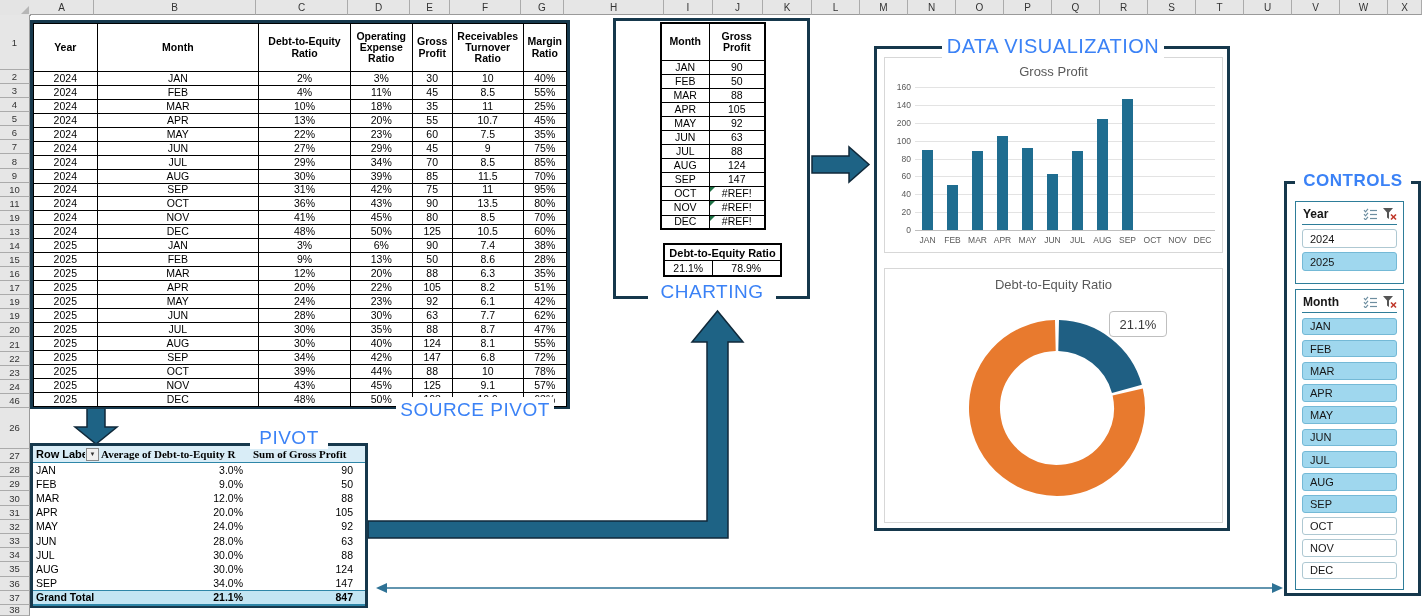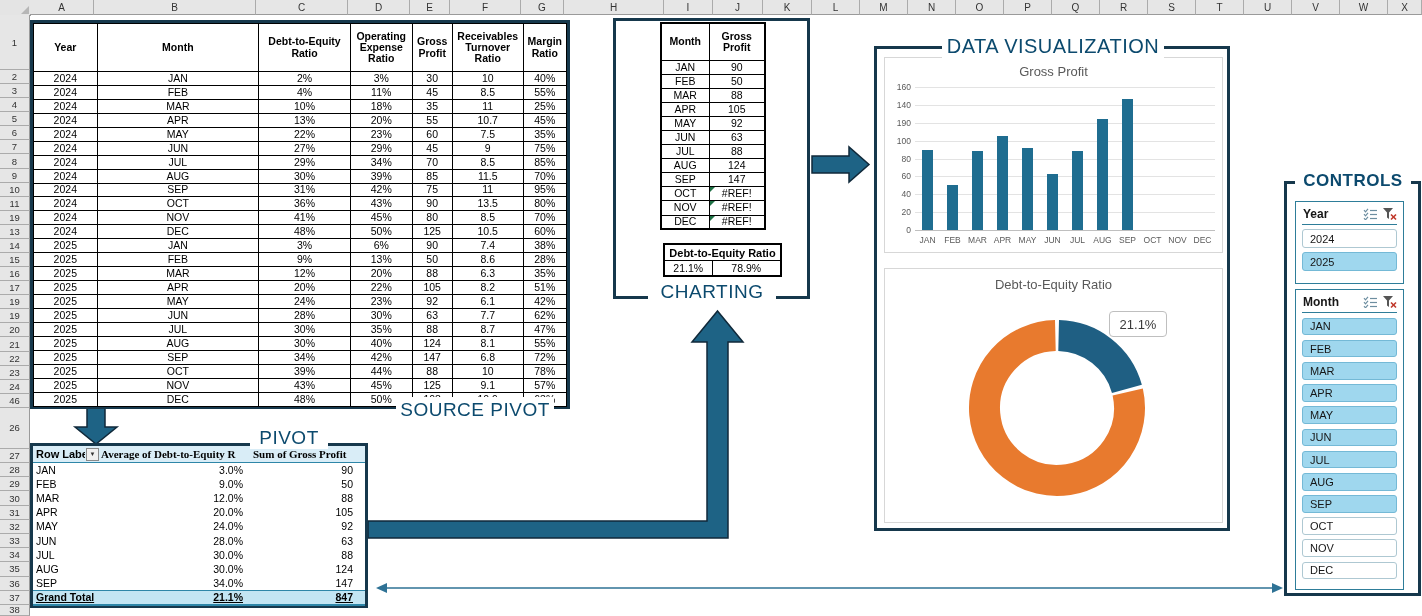--- a/index.html
+++ b/index.html
@@ -9,21 +9,21 @@
   
   #corner{left:0;top:0;width:30px;height:15px;background:#E4E4E4;border-right:1px solid #9a9a9a;border-bottom:1px solid #9a9a9a;}
   #corner:after{content:"";position:absolute;right:1px;bottom:1px;border-left:8px solid transparent;border-bottom:8px solid #B6B6B6;}
   #colHeaders{left:30px;top:0;height:15px;right:0;display:flex;}
   .colH{height:15px;background:#E6E6E6;border-right:1px solid #ABABAB;border-bottom:1px solid #9a9a9a;
         font-size:10px;color:#333;display:flex;align-items:center;justify-content:center;box-sizing:border-box;}
   #rowHeaders{left:0;top:15px;width:30px;bottom:0;}
   .rowH{width:30px;background:#E6E6E6;border-bottom:1px solid #ABABAB;border-right:1px solid #9a9a9a;
         font-size:9.5px;color:#333;display:flex;align-items:center;justify-content:center;box-sizing:border-box;}
   
-  .bigLabel{background:#fff;color:#0c4a6e;display:flex;align-items:center;justify-content:center;
+  .bigLabel{background:#fff;color:#3b82f6;display:flex;align-items:center;justify-content:center;
             font-size:19px;letter-spacing:.5px;z-index:6;white-space:nowrap;}
   
   #srcBox{left:30px;top:20px;width:540px;height:389px;border:3px solid #16384C;background:#fff;box-sizing:border-box;z-index:3;}
   #srcBox table{border-collapse:collapse;table-layout:fixed;width:534px;}
   #srcBox th,#srcBox td{border:1px solid #000;text-align:center;font-size:10.5px;padding:0;line-height:1.05;overflow:hidden;}
   #srcBox th{font-weight:bold;height:47px;}
   #srcBox tbody tr{height:13.95px;}
   #srcLabel{left:396px;top:397px;width:158px;height:25px;}
   
   #chartFrame{left:613px;top:18px;width:197px;height:281px;border:3px solid #16384C;box-sizing:border-box;z-index:2;background:transparent;}
@@ -40,21 +40,21 @@
   #dteBox td{border:1px solid #000;font-size:10.5px;height:14px;text-align:center;padding:0;}
   
   #pivotBox{left:30px;top:443px;width:338px;height:165px;border:3px solid #16384C;box-sizing:border-box;background:#fff;z-index:3;}
   #pivotLabel{left:250px;top:426px;width:78px;height:23px;}
   .prow{display:flex;align-items:center;font-size:10.5px;height:14.1px;}
   .prow .c1{width:66px;padding-left:3px;box-sizing:border-box;overflow:hidden;white-space:nowrap;display:flex;align-items:center;}
   .prow .c2{width:152px;text-align:right;padding-right:8px;box-sizing:border-box;overflow:hidden;white-space:nowrap;}
   .prow .c3{width:114px;text-align:right;padding-right:12px;box-sizing:border-box;overflow:hidden;white-space:nowrap;}
   #pvHead{background:#D9EDF7;font-weight:bold;height:16px;border-bottom:1px solid #2E86A8;font-size:11px;}
   #pvHead .c2,#pvHead .c3{text-align:left;padding:0 0 0 2px;font-family:Liberation Serif, serif;}
-  #pvGT{background:#C3E5F3;font-weight:bold;height:16px;border-top:1px solid #2E86A8;border-bottom:2px solid #2E86A8;box-sizing:border-box;text-decoration:underline;}
+  #pvGT{background:#C3E5F3;font-weight:bold;height:16px;border-top:1px solid #2E86A8;border-bottom:2px solid #2E86A8;box-sizing:border-box;}
   #pvFilterBtn{width:13px;height:13px;background:#F0F0F0;border:1px solid #8A8A8A;margin-left:1px;flex:0 0 auto;
                display:flex;align-items:center;justify-content:center;font-size:6px;color:#333;box-sizing:border-box;}
   
   #dvBox{left:874px;top:46px;width:356px;height:485px;border:3px solid #16384C;box-sizing:border-box;z-index:2;}
   #dvLabel{left:942px;top:33px;width:222px;height:27px;font-size:20px;}
   .chartCard{background:#fff;border:1px solid #D7D7D7;box-sizing:border-box;z-index:4;}
   #barCard{left:884px;top:57px;width:339px;height:196px;}
   #donutCard{left:884px;top:268px;width:339px;height:255px;}
   .chartTitle{position:absolute;left:0;right:0;text-align:center;color:#595959;font-size:13px;}
   .ylab{position:absolute;width:22px;text-align:right;font-size:8.5px;color:#595959;}
@@ -568,21 +568,21 @@
     <div class="ylab" style="left: 4px; top: 149.125px;">20</div>
     <div class="gline" style="left: 30px; width: 300px; top: 136.25px;"></div>
     <div class="ylab" style="left: 4px; top: 131.25px;">40</div>
     <div class="gline" style="left: 30px; width: 300px; top: 118.375px;"></div>
     <div class="ylab" style="left: 4px; top: 113.375px;">60</div>
     <div class="gline" style="left: 30px; width: 300px; top: 100.5px;"></div>
     <div class="ylab" style="left: 4px; top: 95.5px;">80</div>
     <div class="gline" style="left: 30px; width: 300px; top: 82.625px;"></div>
     <div class="ylab" style="left: 4px; top: 77.625px;">100</div>
     <div class="gline" style="left: 30px; width: 300px; top: 64.75px;"></div>
-    <div class="ylab" style="left: 4px; top: 59.75px;">190</div>
+    <div class="ylab" style="left: 4px; top: 59.75px;">200</div>
     <div class="gline" style="left: 30px; width: 300px; top: 46.875px;"></div>
     <div class="ylab" style="left: 4px; top: 41.875px;">140</div>
     <div class="gline" style="left: 30px; width: 300px; top: 29px;"></div>
     <div class="ylab" style="left: 4px; top: 24px;">160</div>
     <div class="xlab" style="left: 30px; top: 177px;">JAN</div>
     <div class="bar" style="left: 37px; width: 11px; top: 91.5625px; height: 80.4375px; background: rgb(31, 109, 144);"></div>
     <div class="xlab" style="left: 55px; top: 177px;">FEB</div>
     <div class="bar" style="left: 62px; width: 11px; top: 127.312px; height: 44.6875px; background: rgb(31, 109, 144);"></div>
     <div class="xlab" style="left: 80px; top: 177px;">MAR</div>
     <div class="bar" style="left: 87px; width: 11px; top: 93.35px; height: 78.65px; background: rgb(31, 109, 144);"></div>

